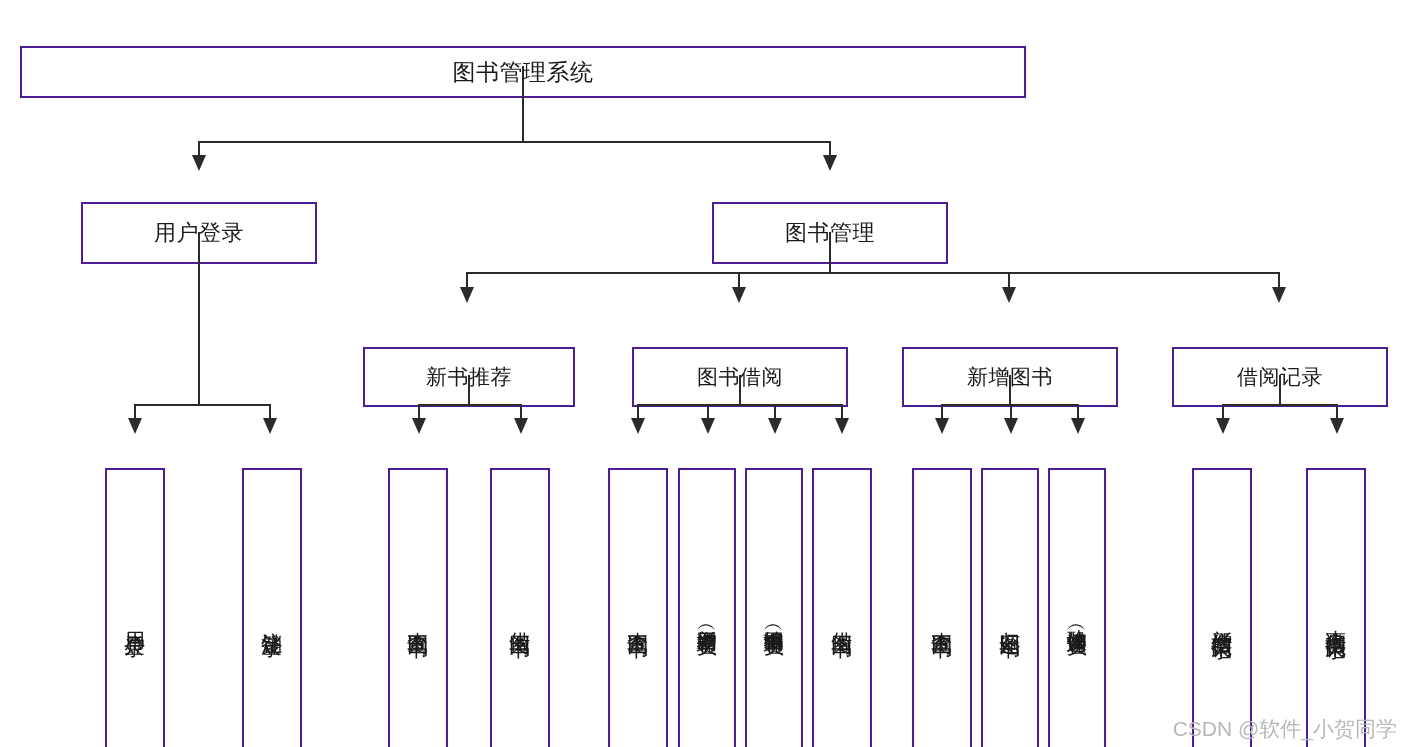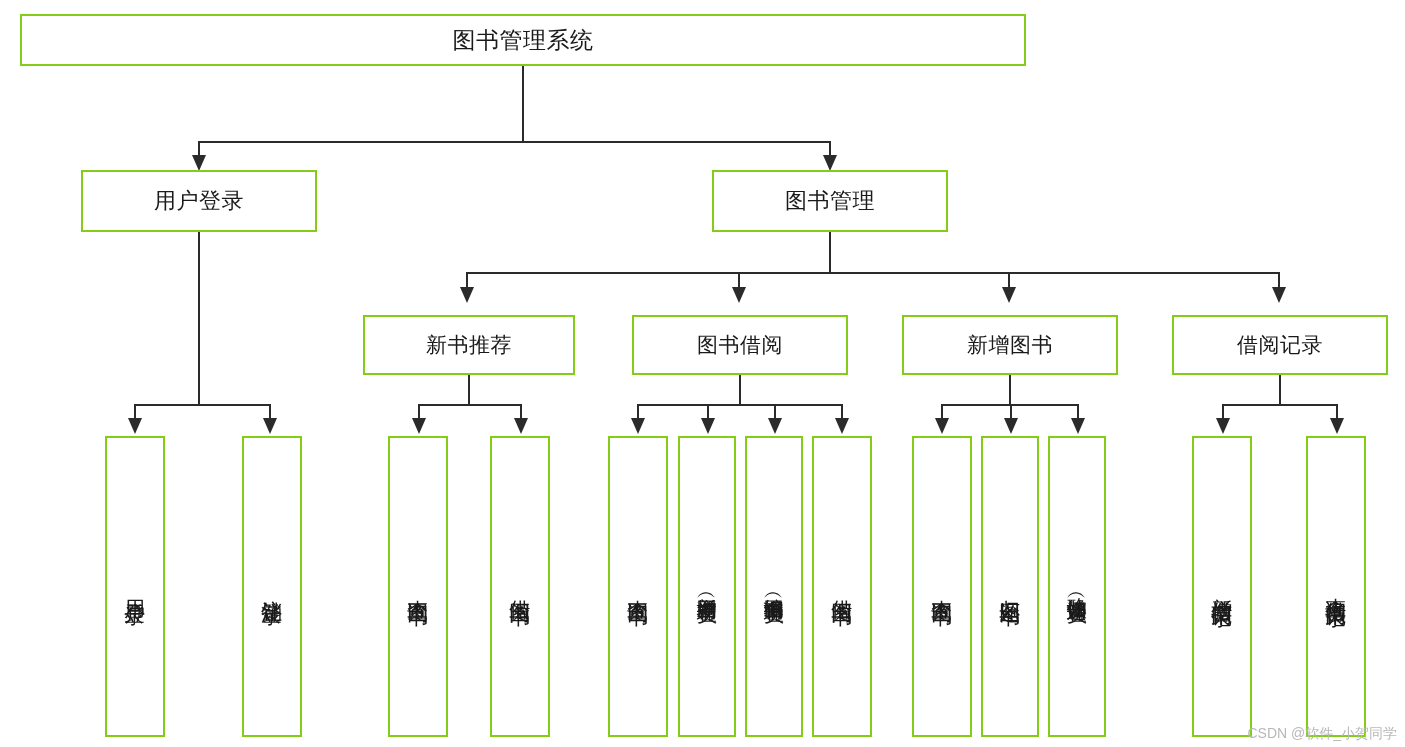--- a/index.html
+++ b/index.html
@@ -14,27 +14,28 @@
     position: relative;
     width: 1405px;
     height: 747px;
     background: #ffffff;
     overflow: hidden;
   }
   
   .node {
     position: absolute;
     box-sizing: border-box;
-    border: 2px solid #84cc16;
+    border: 2px solid #4c1d95;
     background: #ffffff;
     display: flex;
     align-items: center;
     justify-content: center;
     color: #1a1a1a;
     letter-spacing: 0.5px;
+    margin-top: 32px;
   }
   .node.root      { font-size: 23px; }
   .node.level2    { font-size: 22px; }
   .node.level3    { font-size: 21px; }
 
   
   .node.leaf {
     writing-mode: vertical-rl;
     text-orientation: upright;
     font-size: 21px;
@@ -62,21 +63,21 @@
     border-left: 7px solid transparent;
     border-right: 7px solid transparent;
     border-top: 16px solid #2b2b2b;
   }
 
   
   #watermark {
     position: absolute;
     right: 8px;
     bottom: 4px;
-    font-size: 14px;
+    font-size: 21px;
     color: #b8b8b8;
     white-space: nowrap;
     pointer-events: none;
   }
 </style>
 </head>
 <body>
 
 <div id="canvas">
 

